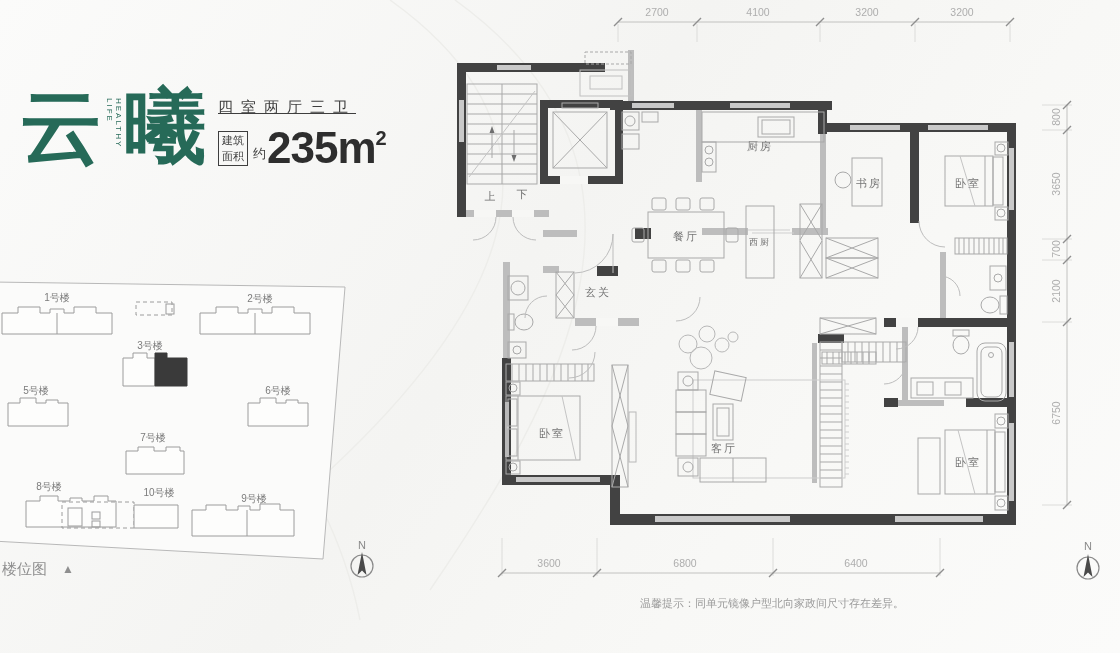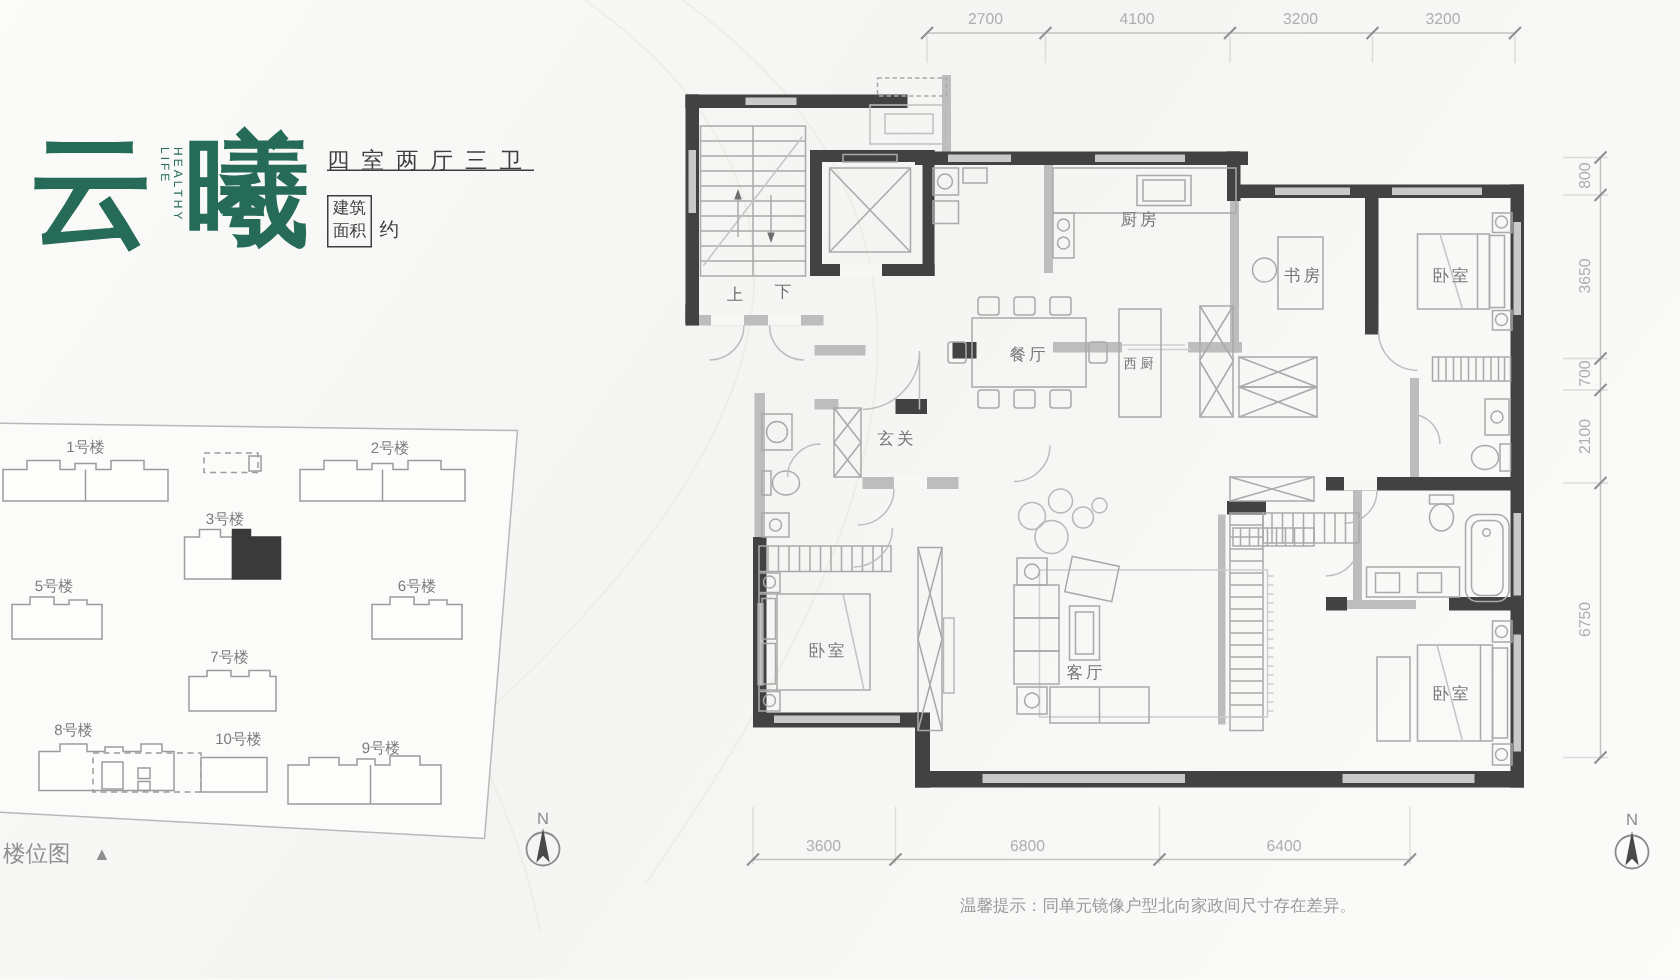--- a/index.html
+++ b/index.html
@@ -33,20 +33,21 @@
       <span class="brand-char">曦</span>
     </div>
     <div class="spec">
       <div class="spec-type">四室两厅三卫</div>
       <div class="area-row">
         <div class="area-box">
           <div>建筑</div>
           <div>面积</div>
         </div>
         <div class="area-approx">约</div>
+        <div class="area-value"><span>235m</span><span class="area-sup">2</span></div>
       </div>
     </div>
   </div>
 
   <svg width="1120" height="653" viewBox="0 0 1120 653" style="position:absolute;left:0;top:0;">
 
     <g stroke="#ededea" stroke-width="1.4" fill="none">
       <path d="M390,0 C600,150 480,330 330,470"></path>
       <path d="M455,0 C690,170 560,400 430,590"></path>
       <path d="M120,290 C240,380 330,470 360,620"></path>

